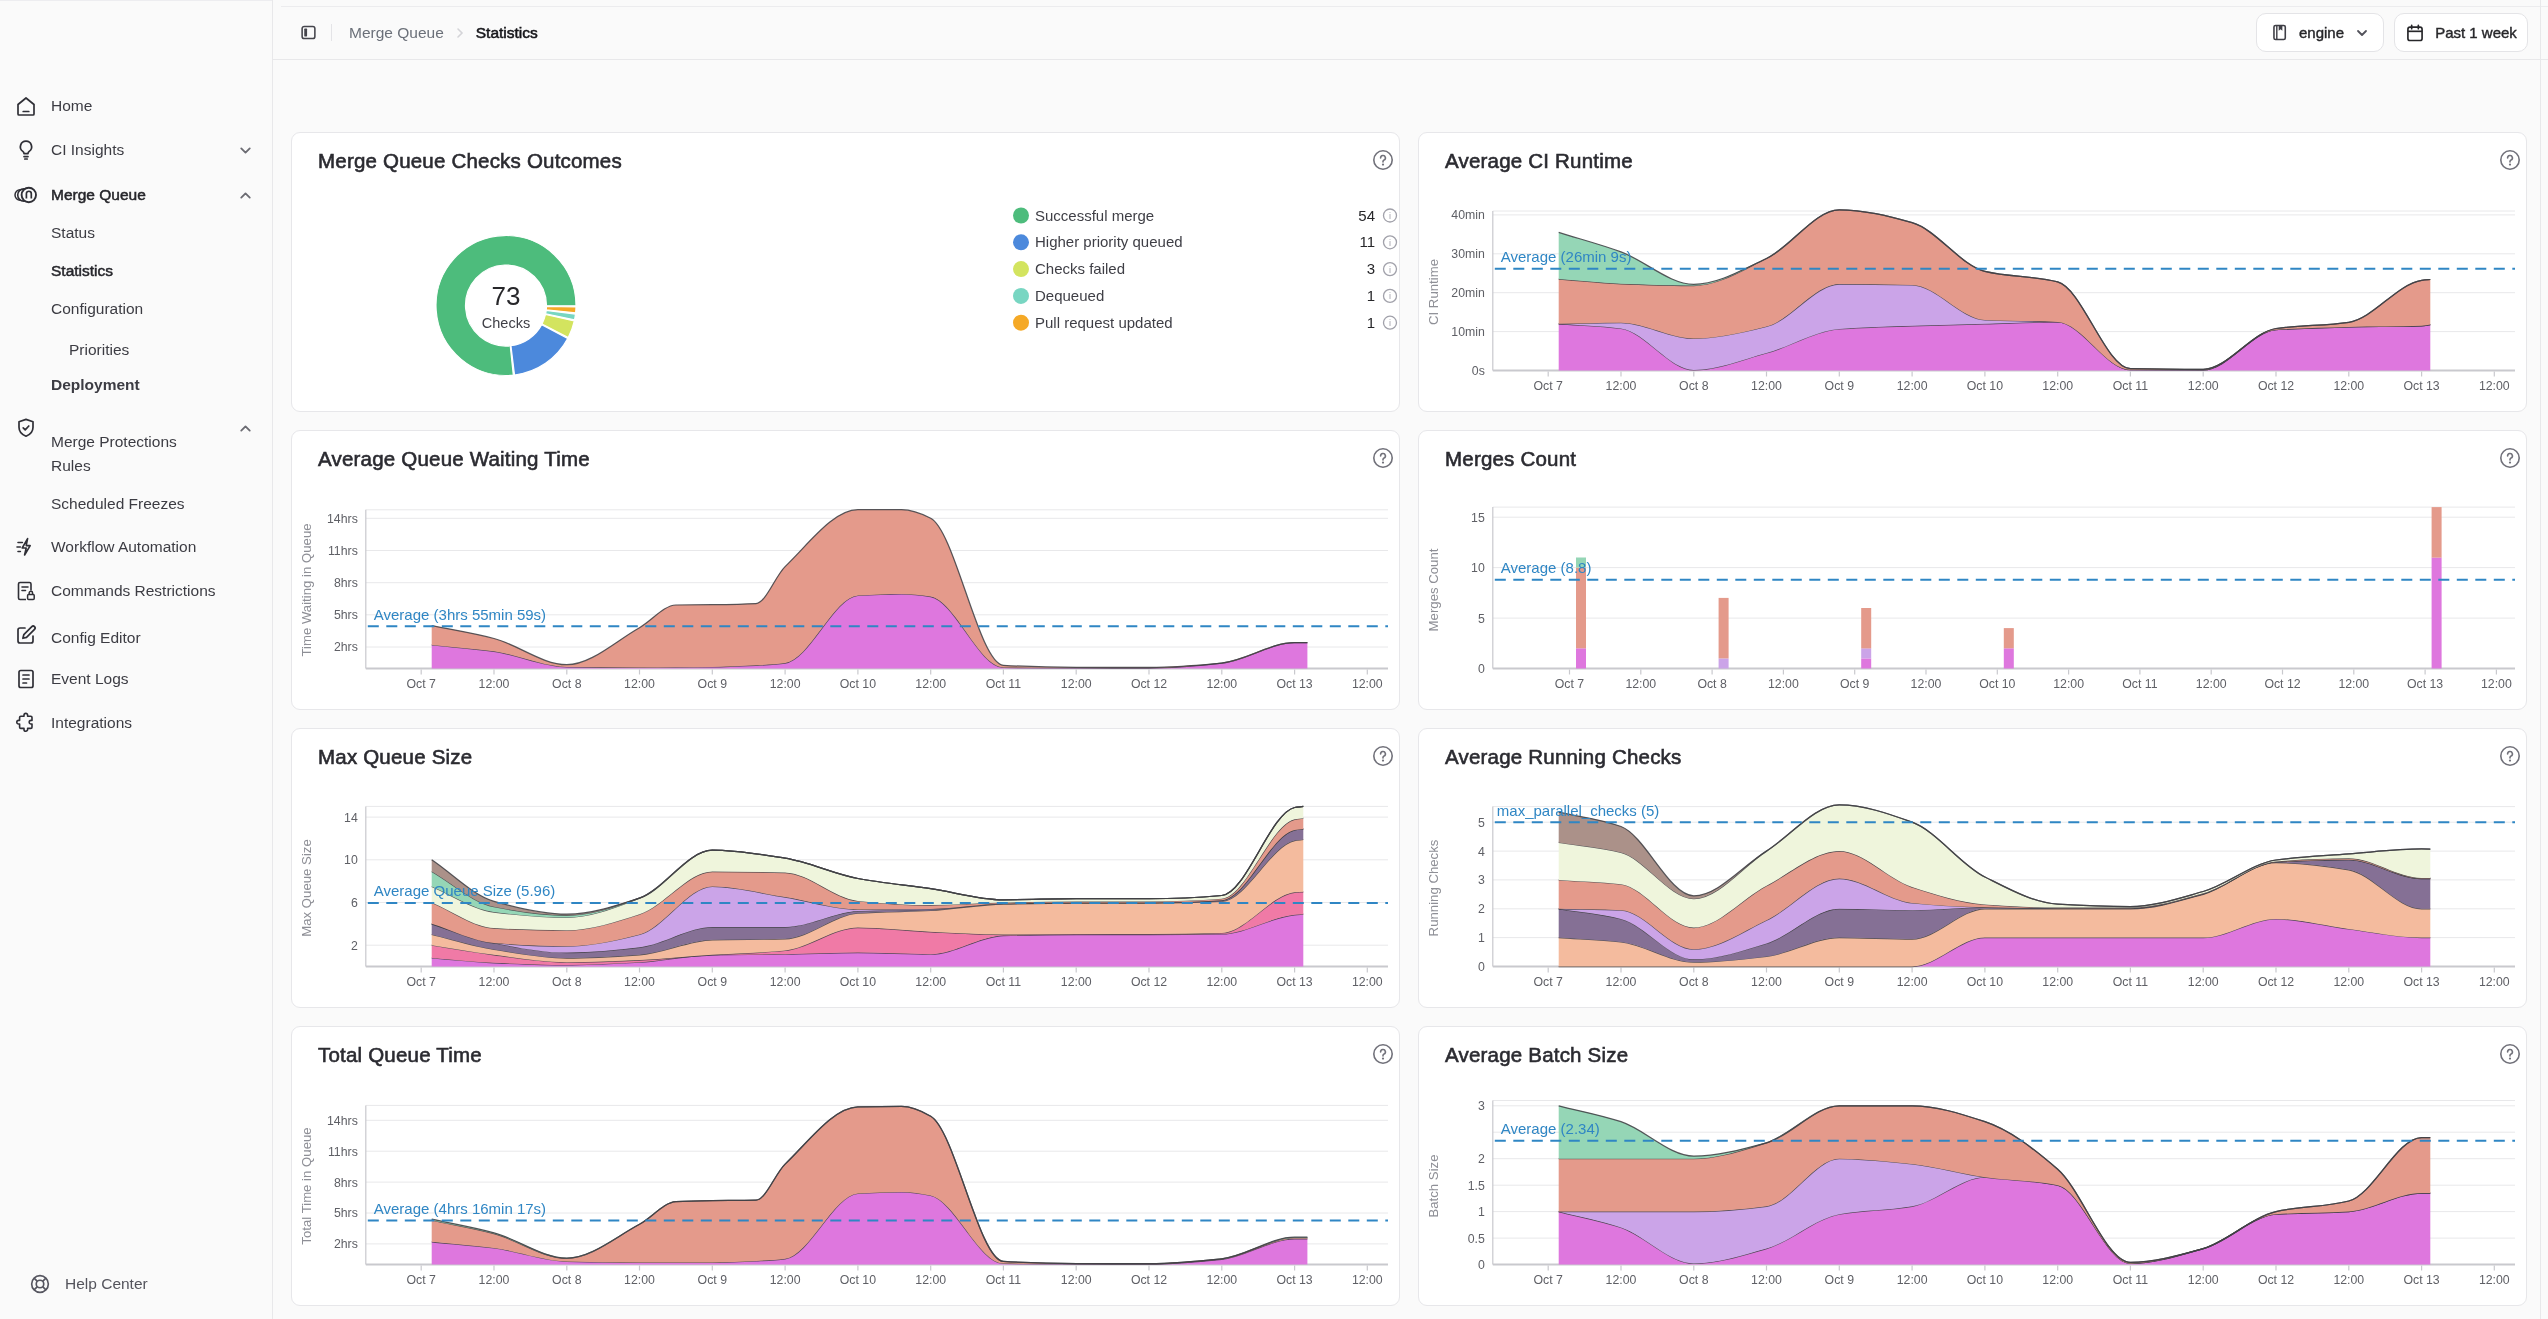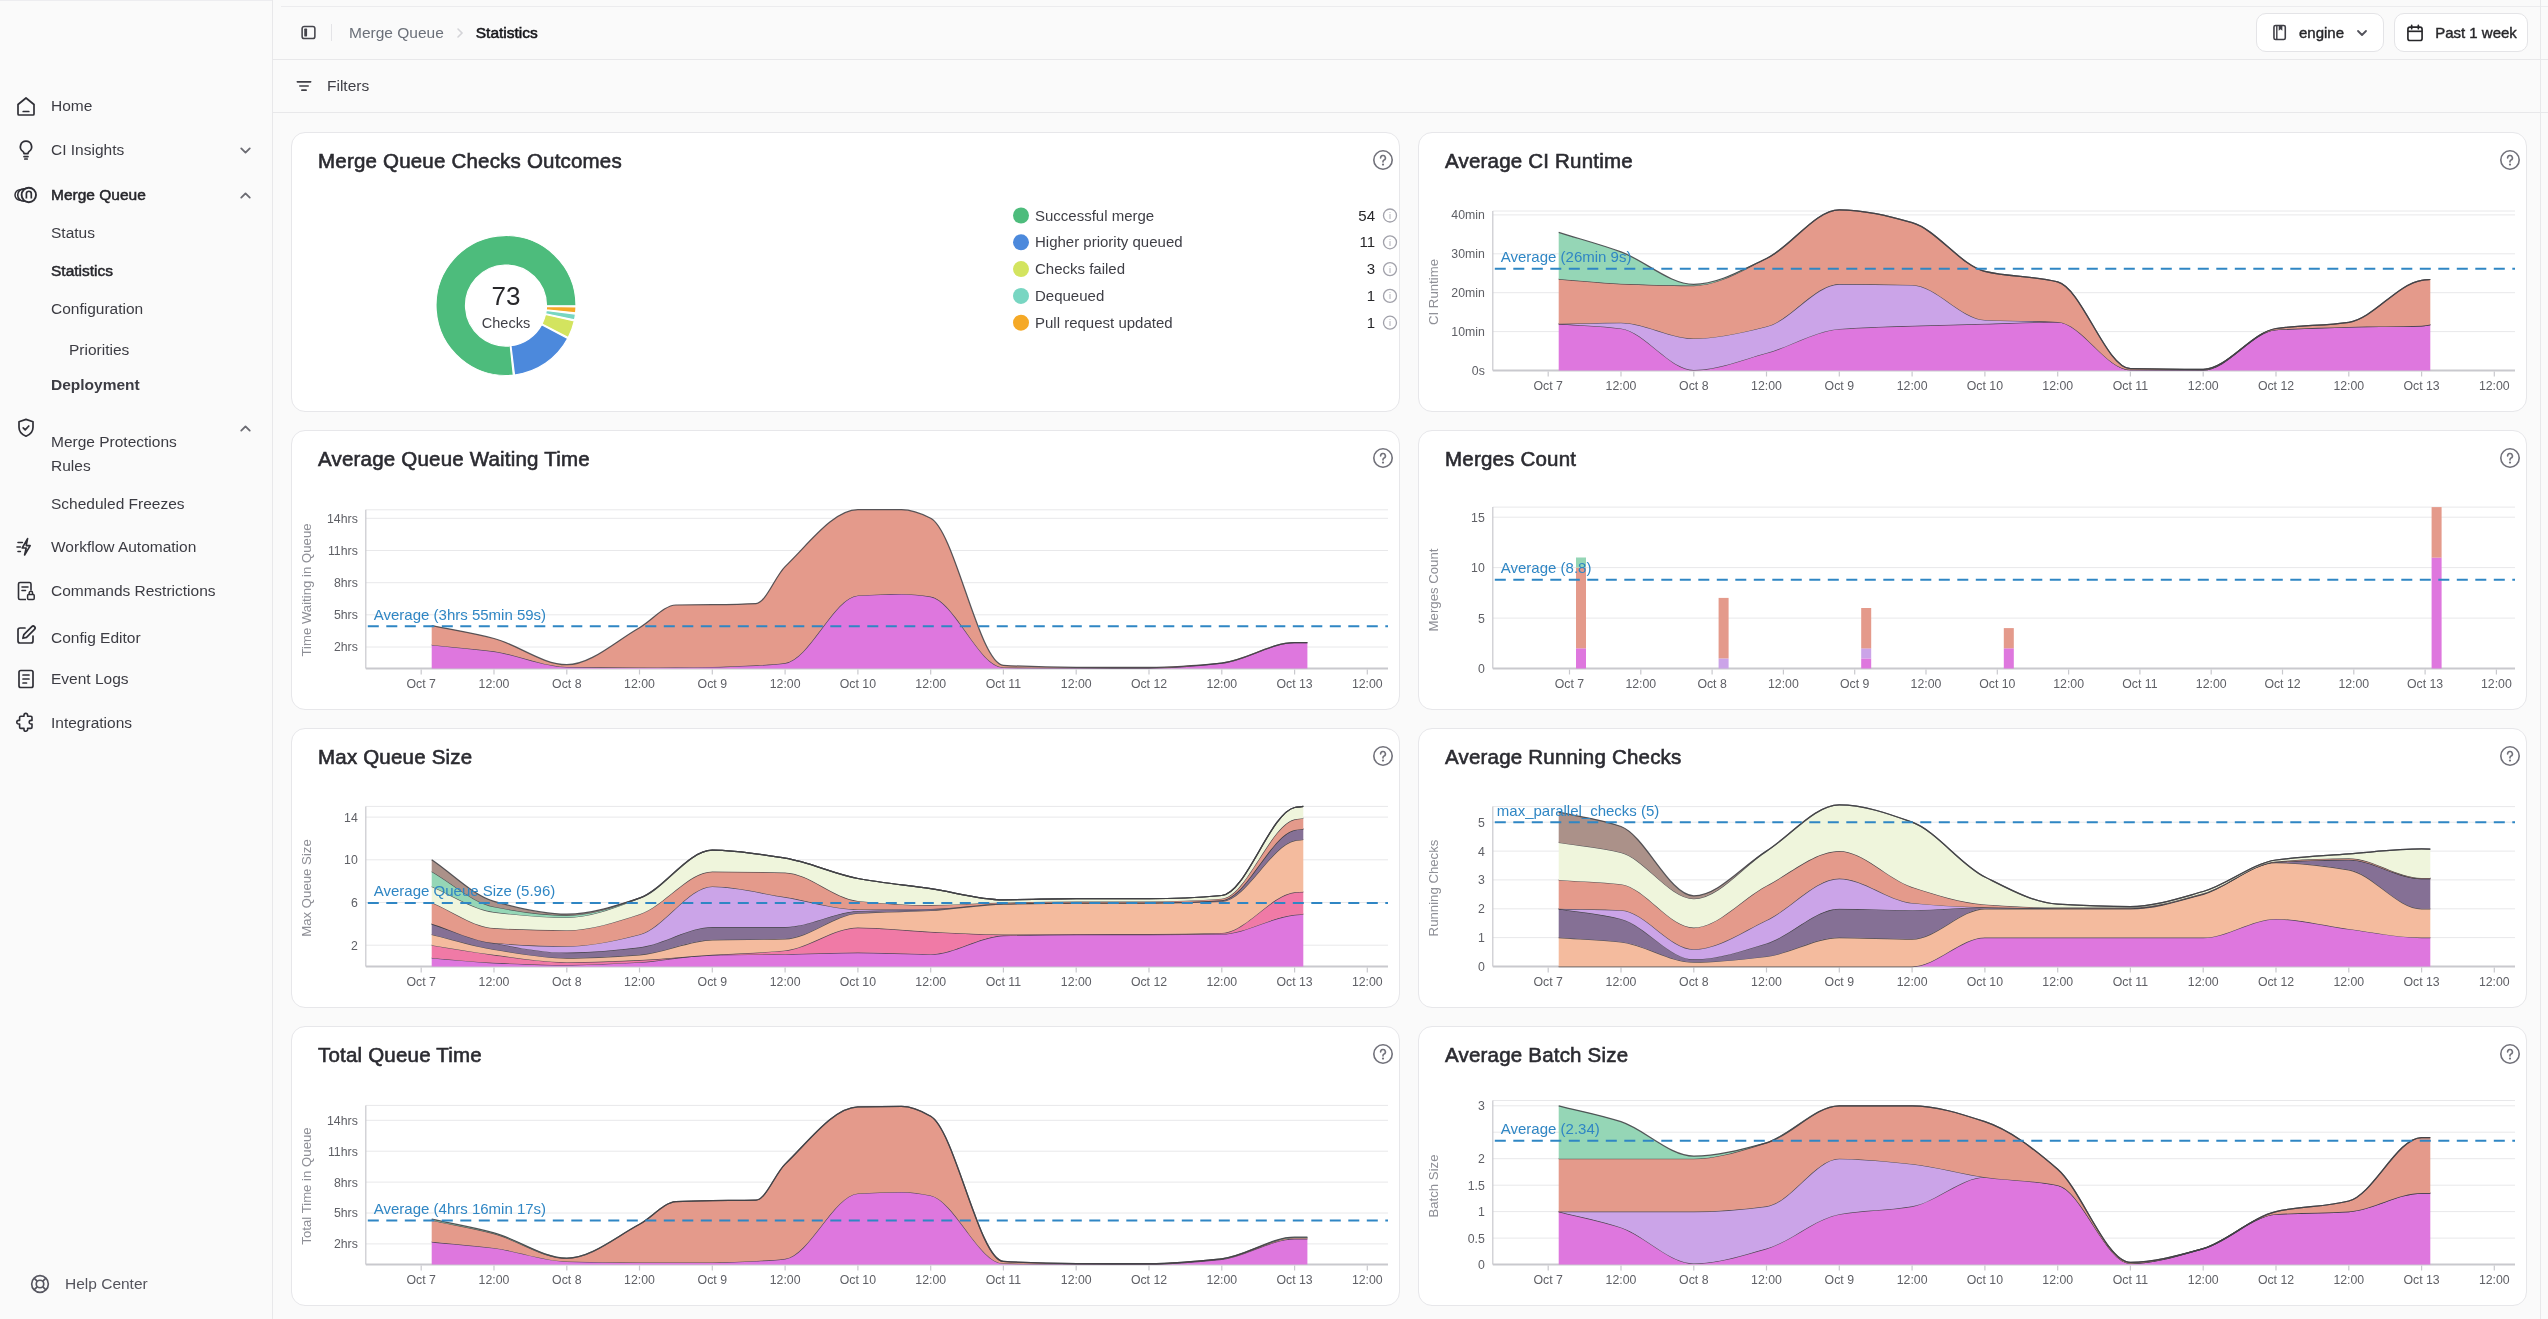--- a/index.html
+++ b/index.html
@@ -16,21 +16,21 @@
 main{position:absolute;left:273px;top:0;width:2275px;height:1319px}
 .topline{position:absolute;left:8px;top:6px;right:0;height:1px;background:#ececee}
 .hdr{position:absolute;left:0;top:6px;width:2275px;height:54px;display:flex;align-items:center;border-bottom:1px solid #e8e8ea;padding:0 20px 0 27px}
 .pico{display:inline-flex;margin-right:14px}
 .vsep{width:1px;height:17px;background:#e4e4e7;margin-right:17px}
 .crumb{font-size:15.5px;color:#6b7079;margin-right:8px}
 .crumb2{font-size:15.5px;color:#16161a;font-weight:400;-webkit-text-stroke:0.55px #16161a;margin-left:8px}
 .spacer{flex:1}
 .btn{height:39px;background:#fff;border:1px solid #e4e4e7;border-radius:10px;display:inline-flex;align-items:center;justify-content:center;font-size:15px;color:#27272a;margin-left:10px}
 .filters{position:absolute;left:0;top:60px;width:2275px;height:53px;border-bottom:1px solid #e8e8ea;display:flex;align-items:center;gap:13px;padding-left:21px;font-size:15.5px;color:#3f3f46;font-weight:400}
-.card{position:absolute;width:1109px;height:280px;background:#fff;border:1px solid #e7e7ea;border-radius:14px}
+.card{position:absolute;width:1109px;height:280px;background:#fff;border:1px solid #e7e7ea;border-radius:9px}
 .ctitle{position:absolute;left:26px;top:16px;font-size:20.5px;color:#2b2b31;font-weight:400;-webkit-text-stroke:0.6px #2b2b31;letter-spacing:.2px}
 .help{position:absolute;right:5px;top:15.5px}
 .chart{position:absolute;left:0;top:0}
 </style></head>
 <body>
 <aside>
 <div class="sep"></div>
 <div class="nav" style="top:88px">
       <span style="display:flex;align-items:center;gap:13px">
         <span class="nic">
@@ -232,26 +232,20 @@
       </span>
 <span class="btn" style="width:134px">
         <svg width="20" height="20" viewBox="0 0 24 24">
           <rect x="3.5" y="5" width="17" height="16" rx="2.5" fill="none" stroke="#27272a" stroke-width="2"></rect>
           <path d="M3.5 10h17" stroke="#27272a" stroke-width="2"></path>
           <path d="M8 2.8v4M16 2.8v4" stroke="#27272a" stroke-width="2" stroke-linecap="round"></path>
         </svg>
         <span style="margin-left:10px;-webkit-text-stroke:0.4px #27272a">Past 1 week</span>
       </span>
 </div>
-<div class="filters">
-      <svg width="20" height="20" viewBox="0 0 24 24">
-        <path d="M4 7h16M7 12h10M9.5 17h5" stroke="#3f3f46" stroke-width="2" stroke-linecap="round"></path>
-      </svg>
-      <span>Filters</span>
-    </div>
 <div style="position:absolute;left:-273px;top:0">
 <div class="card" style="left:1418px;top:132px">
         <div class="ctitle">Average CI Runtime</div>
         <svg class="help" width="22" height="22" viewBox="0 0 22 22">
           <circle cx="11" cy="11" r="9.2" fill="none" stroke="#71717a" stroke-width="1.6"></circle>
           <path d="M8.6 8.9a2.4 2.4 0 1 1 3.4 2.2c-.7.3-1 .8-1 1.5v.3" fill="none" stroke="#71717a" stroke-width="1.6" stroke-linecap="round"></path>
           <circle cx="11" cy="15.6" r="1.1" fill="#71717a"></circle>
         </svg>
         <svg class="chart" width="1109" height="280" viewBox="0 0 1109 280">
           <text x="65.8" y="241.9" text-anchor="end" font-size="12.3" fill="#5f6066">0s</text>

